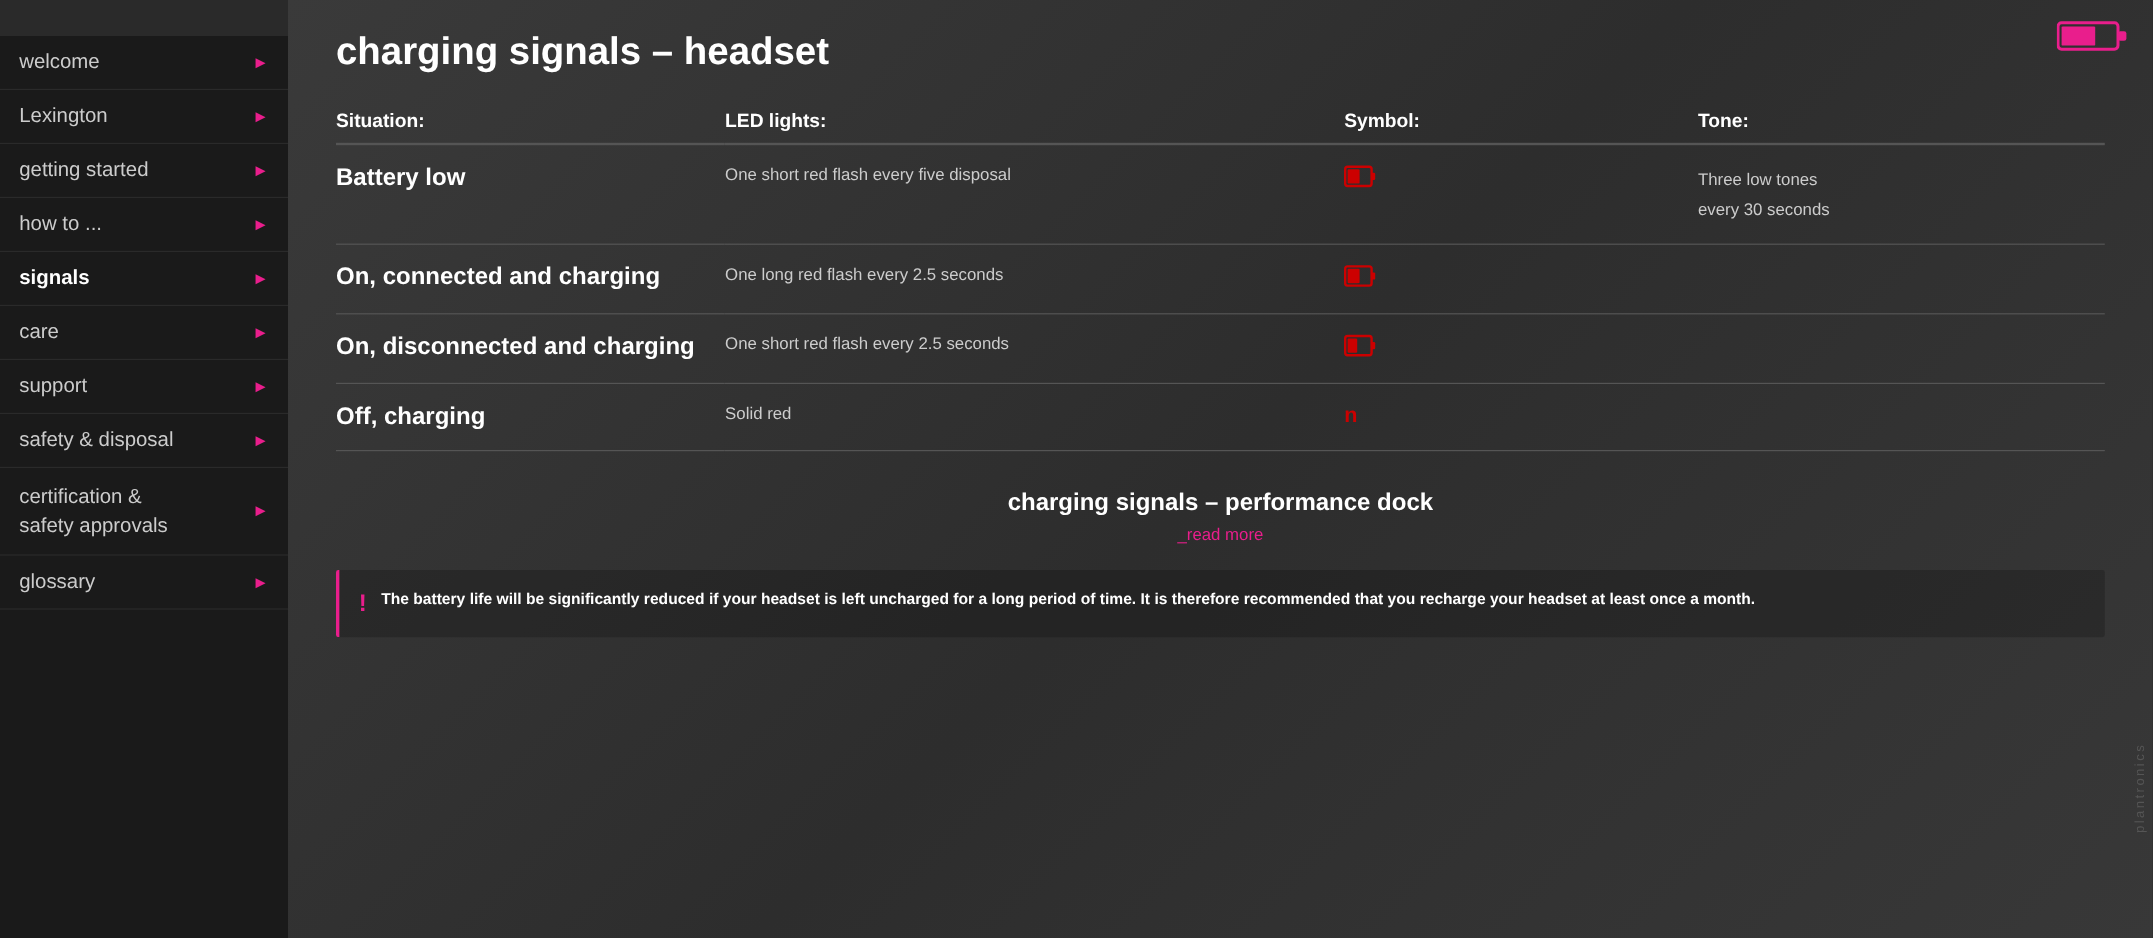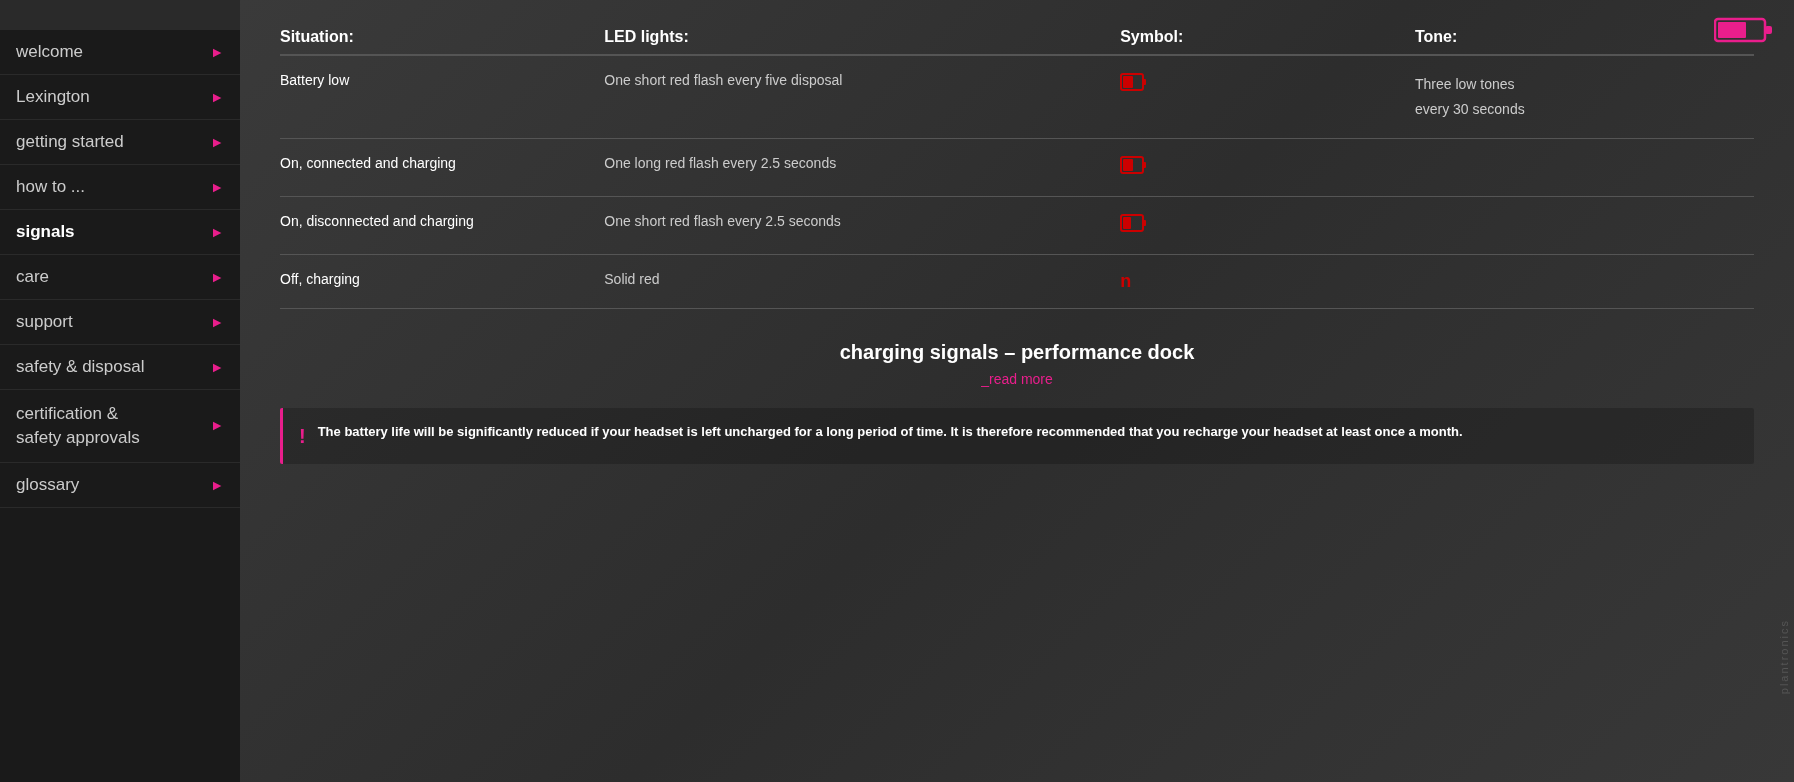--- a/index.html
+++ b/index.html
@@ -109,23 +109,23 @@
     }
     .charging-table td {
       padding: 16px 12px 16px 0;
       color: #ccc;
       font-size: 14px;
       border-bottom: 1px solid #555;
       vertical-align: top;
     }
     .charging-table td:first-child {
       padding-left: 0;
-      font-weight: normal;
-      color: #fff;
-      font-size: 14px;
+      font-weight: bold;
+      color: #fff;
+      font-size: 20px;
     }
     .charging-table td:nth-child(3) {
       font-size: 18px;
     }
     .charging-table td:nth-child(4) {
       color: #ccc;
       font-size: 14px;
       margin-top: 36px;
     }
 
@@ -242,20 +242,21 @@
 <main class="main">
 
   <div class="battery-icon">
     <svg viewBox="0 0 60 28" xmlns="http://www.w3.org/2000/svg">
       <rect x="1" y="3" width="50" height="22" rx="3" ry="3" fill="none" stroke="#e91e8c" stroke-width="2.5"></rect>
       <rect x="4" y="6" width="28" height="16" rx="1" fill="#e91e8c"></rect>
       <rect x="51" y="10" width="7" height="8" rx="2" fill="#e91e8c"></rect>
     </svg>
   </div>
 
+  <h1 class="page-title">charging signals – headset</h1>
 
   <table class="charging-table">
     <thead>
       <tr>
         <th>Situation:</th>
         <th>LED lights:</th>
         <th>Symbol:</th>
         <th>Tone:</th>
       </tr>
     </thead>

